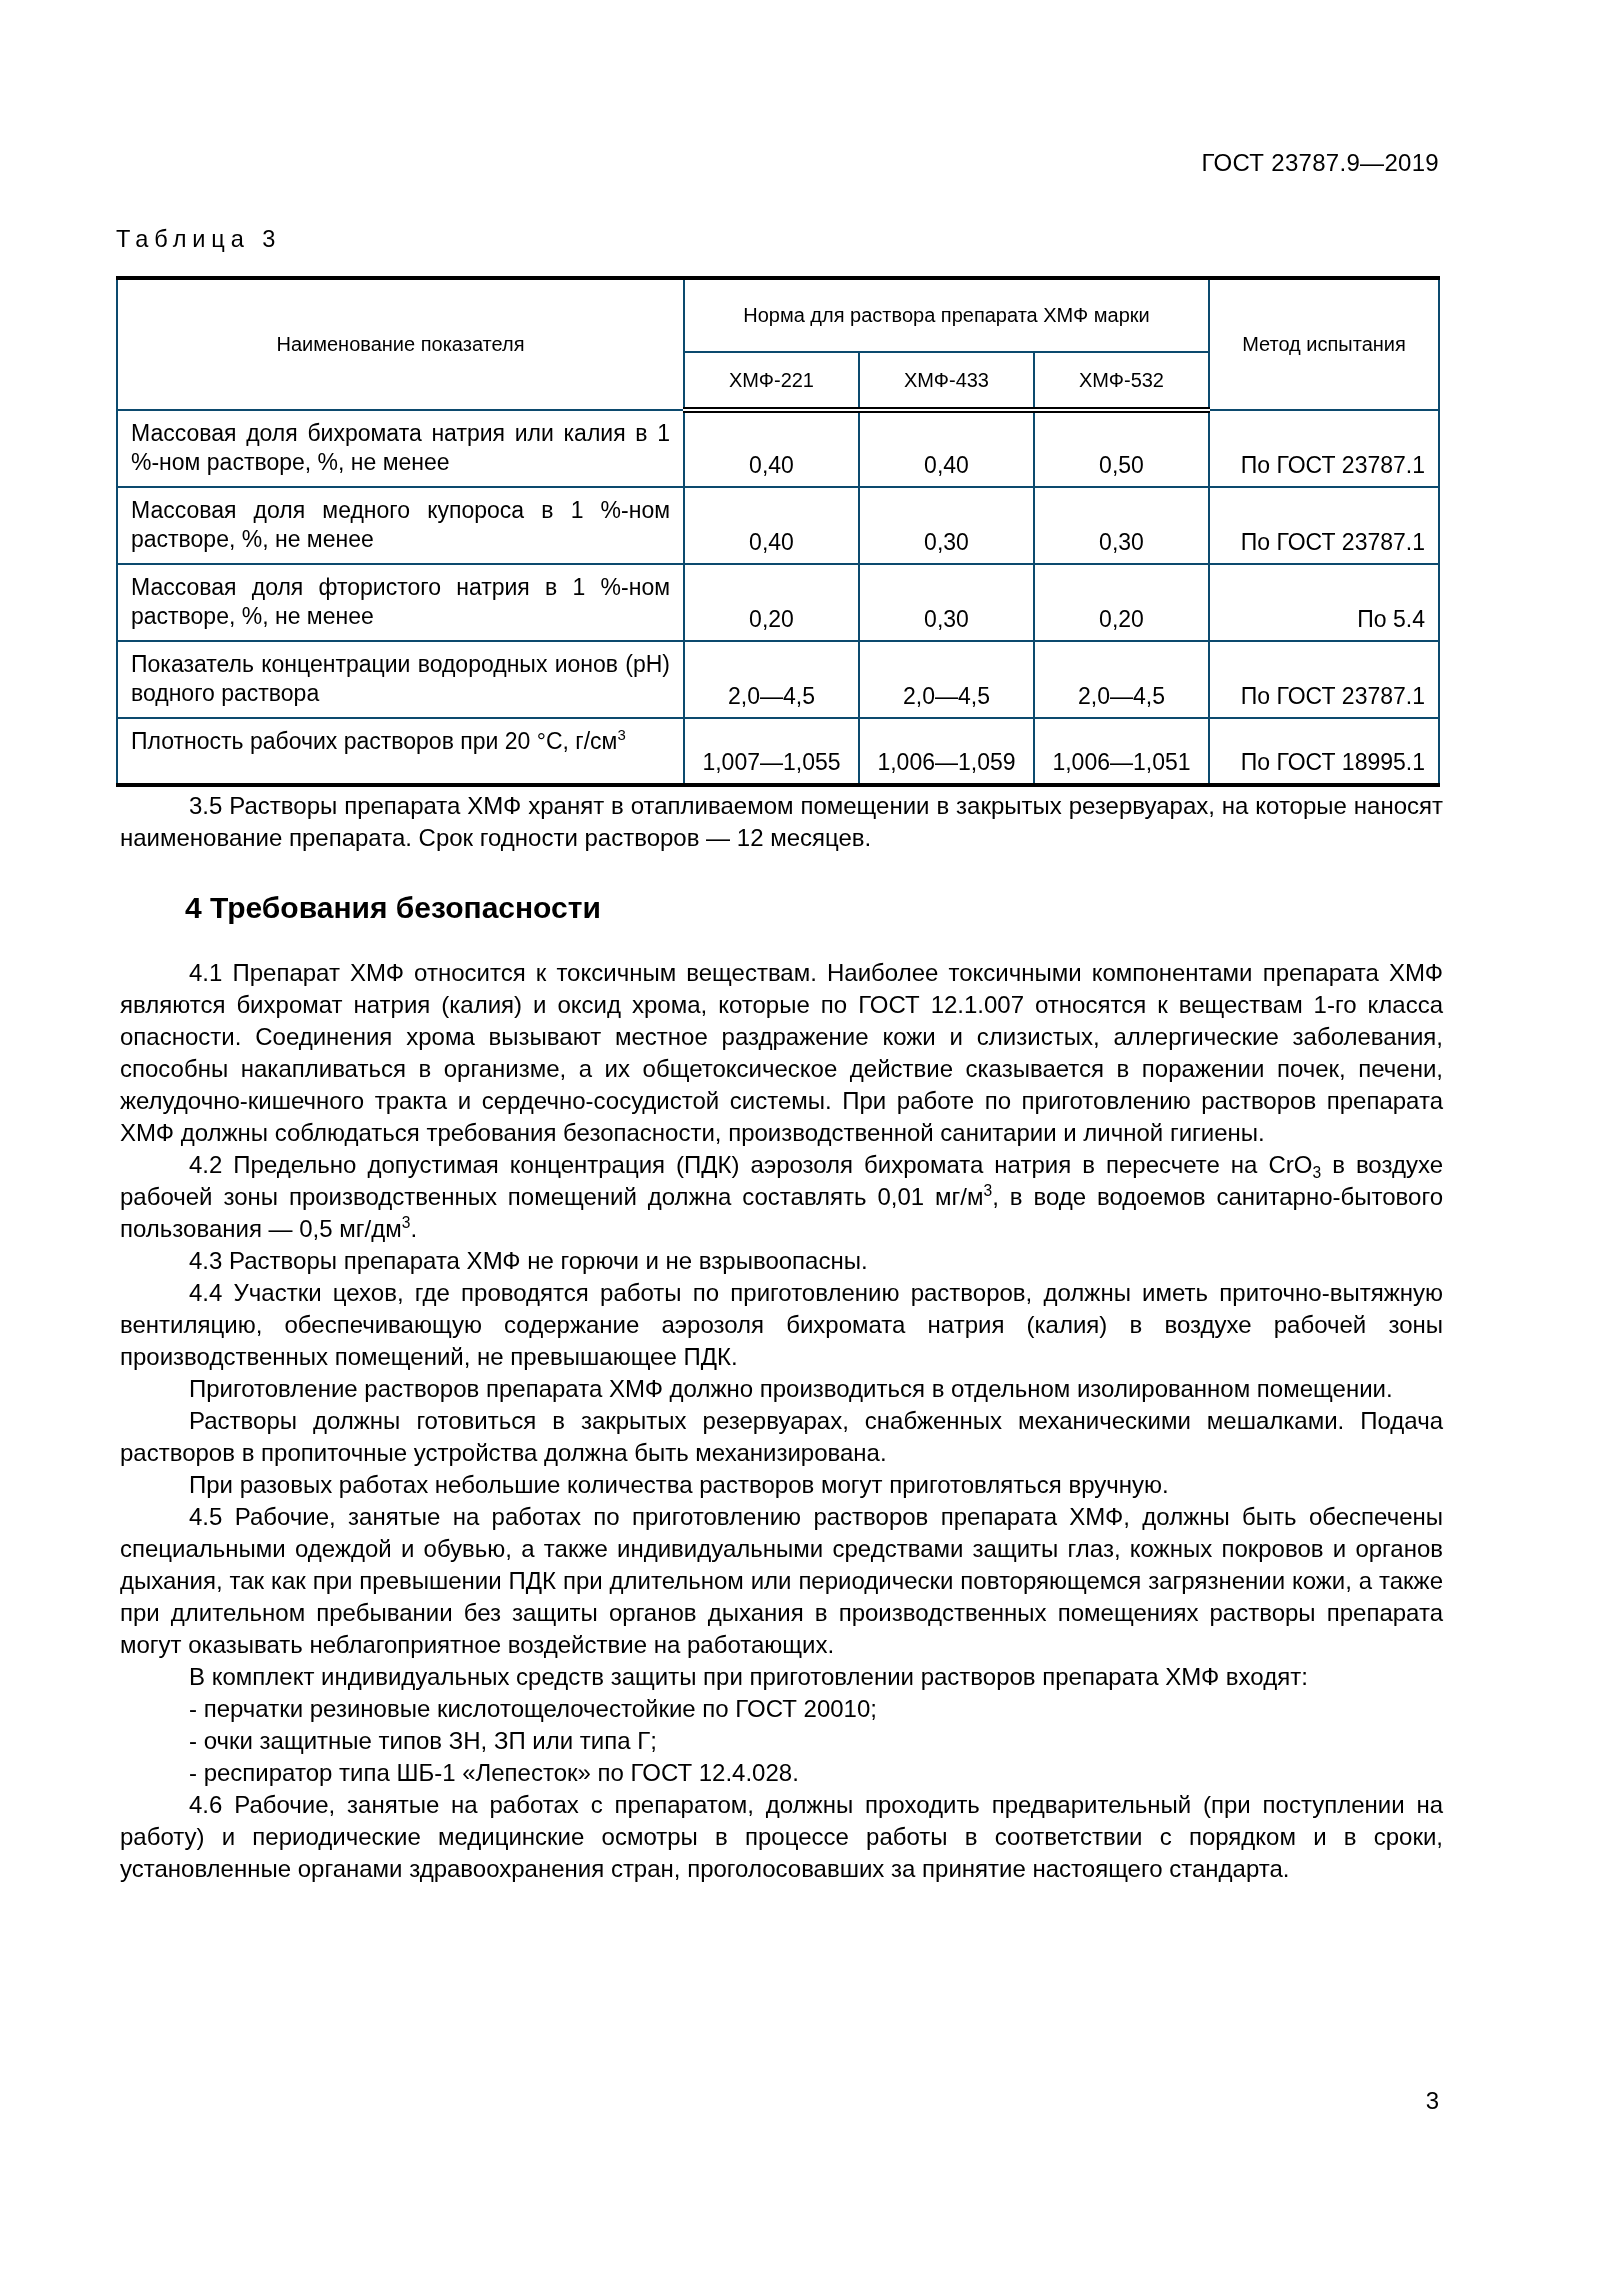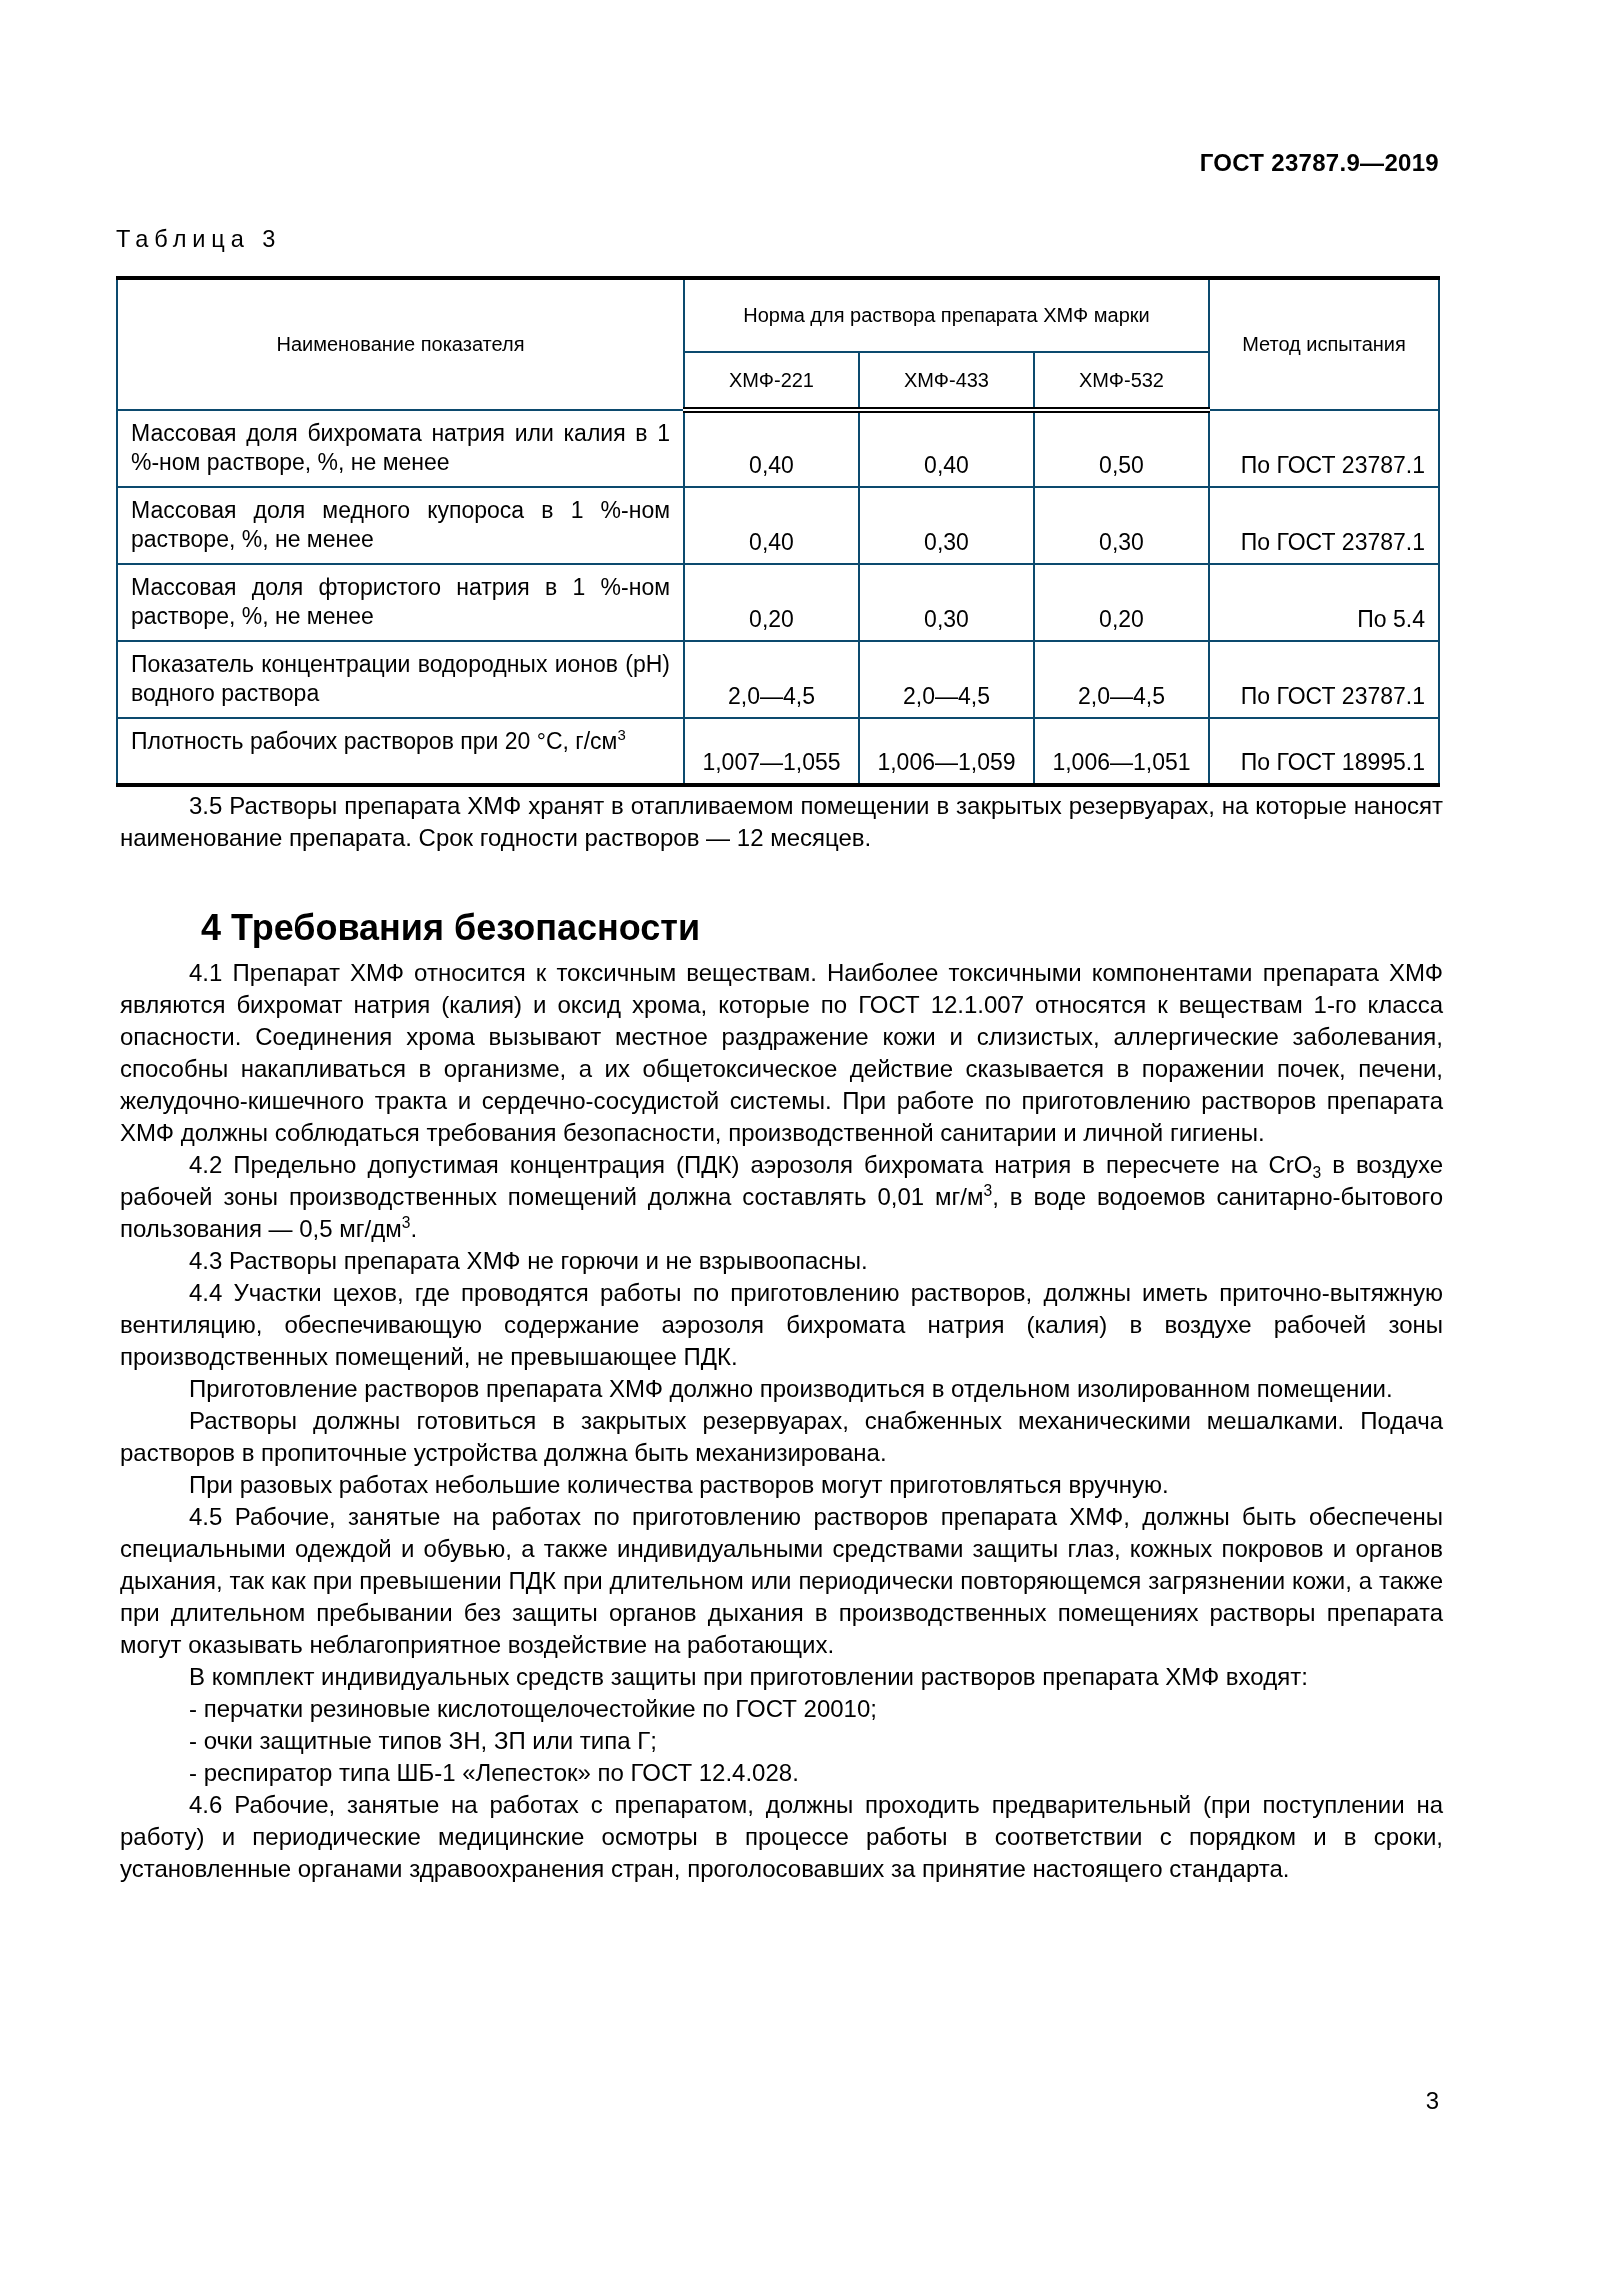--- a/index.html
+++ b/index.html
@@ -3,21 +3,21 @@
 <meta charset="utf-8">
 <style>
   html, body { margin: 0; padding: 0; background: #ffffff; }
   body {
     width: 1623px; height: 2295px; position: relative; overflow: hidden;
     font-family: "Liberation Sans", sans-serif; color: #000;
   }
   .page { position: absolute; left: 116px; top: 0; width: 1323px; }
   .doc-code {
     position: absolute; right: 0; top: 149px;
-    font-weight: bold; font-size: 24px; letter-spacing: 0.3px;
+    font-weight: normal; font-size: 24px; letter-spacing: 0.3px;
   }
   .table-caption {
     position: absolute; left: 0; top: 226px;
     font-size: 23.6px; letter-spacing: 5.9px;
   }
   table.spec {
     position: absolute; left: 0; top: 276px; width: 1323px;
     border-collapse: collapse; table-layout: fixed;
     font-size: 23px; line-height: 29px;
   }
@@ -33,22 +33,22 @@
   table.spec tbody tr.last { height: 67px; }
   td.name { text-align: justify; text-align-last: left; vertical-align: top !important; padding-top: 7.9px !important; padding-bottom: 7.9px !important; }
   td.val { text-align: center; }
   td.method { text-align: right; margin-top: 40px; }
   .body-text {
     position: absolute; left: 4px; width: 1323px; font-size: 24px; line-height: 32px;
   }
   .body-text p { margin: 0; text-align: justify; text-indent: 69px; }
   .body-text .li { text-indent: 0; padding-left: 69px; text-align: left; }
   h2.section {
-    position: absolute; left: 69px; top: 891px; margin: 16px;
-    font-size: 36px; font-weight: bold;
+    position: absolute; left: 69px; top: 891px; margin: 0;
+    font-size: 30px; font-weight: bold;
   }
   sup { font-size: 65%; vertical-align: 0.6em; line-height: 0; }
   sub { font-size: 65%; vertical-align: -0.35em; line-height: 0; }
   .page-num { position: absolute; right: 0; top: 2087px; font-size: 24px; }
 </style>
 </head>
 <body>
 
 <div class="page">
 

